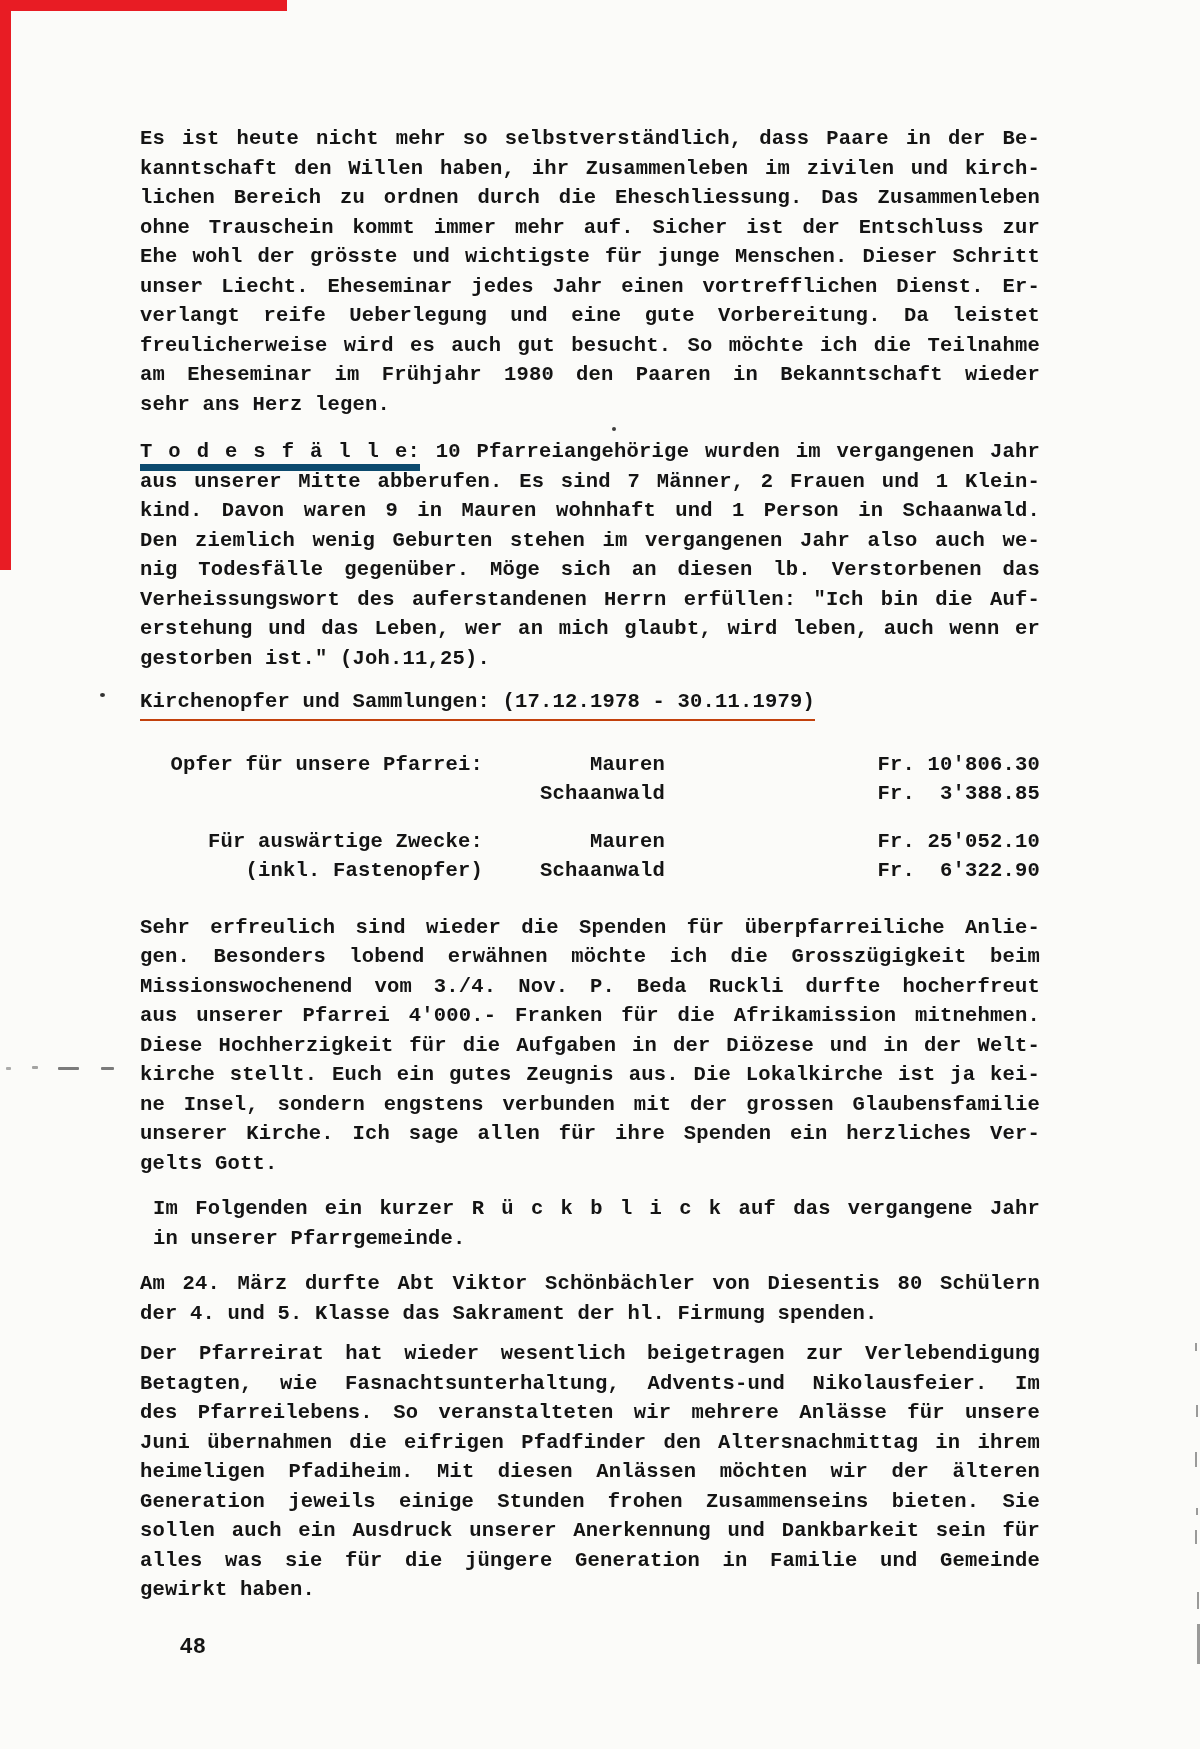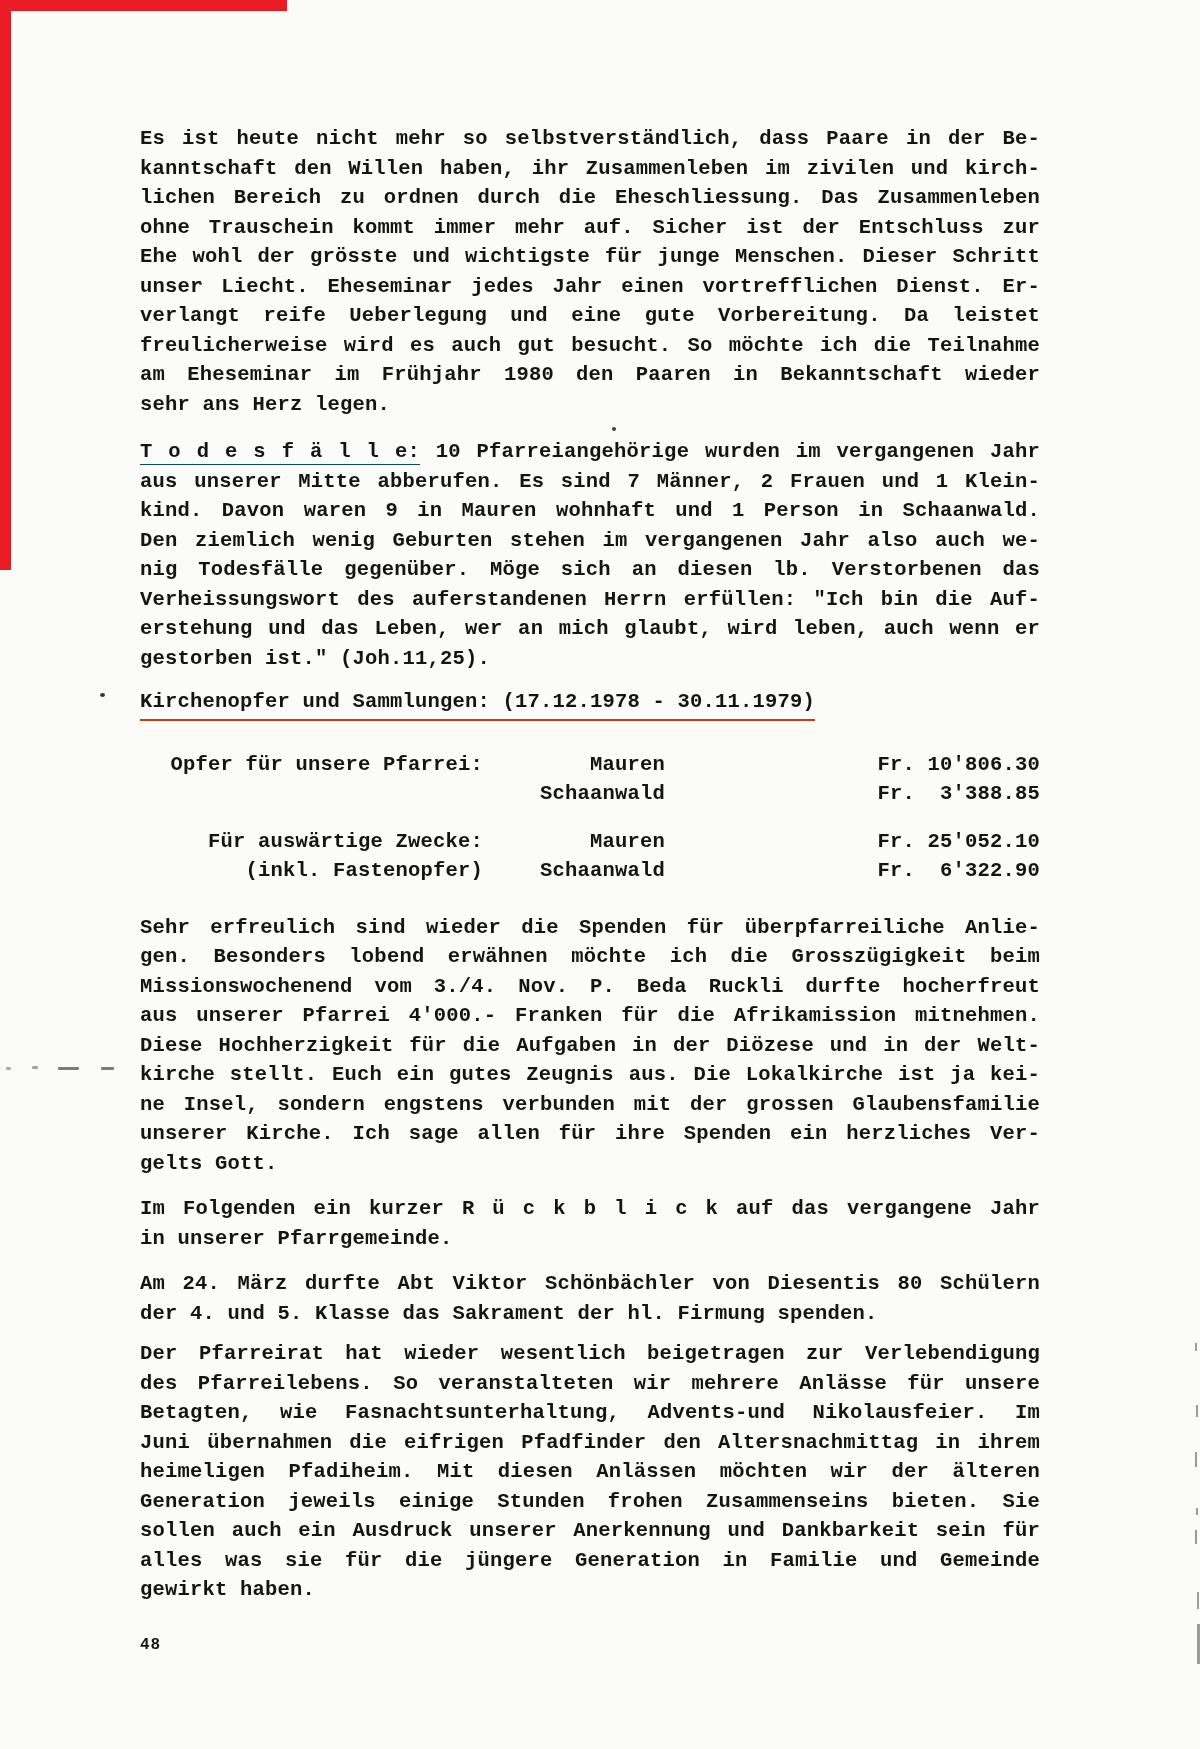--- a/index.html
+++ b/index.html
@@ -28,49 +28,50 @@
     line-height: 29.5px;
     font-weight: 600;
     letter-spacing: 0.2px;
   }
   .block { margin: 0 0 18px 0; }
   .block.tight { margin-bottom: 14px; }
   .ln { text-align: left; white-space: normal; }
   .ln.j { text-align: justify; text-align-last: justify; }
   .lead-line { text-align: justify; text-align-last: justify; }
   .underl {
-    border-bottom: 1px solid #0c4a6e;
+    border-bottom: 7px solid #0c4a6e;
     padding-bottom: 1px;
   }
   .heading-block { margin: 0 0 29px 0; }
   .heading-inner {
     display: inline-block;
     border-bottom: 2px solid #c2410c;
     padding-bottom: 2px;
   }
   .collect-table { margin: 0 0 27px 0; }
   .tgroup { margin: 0 0 18px 0; }
   .tgroup:last-child { margin-bottom: 0; }
   .trow {
     display: grid;
     grid-template-columns: 343px 182px auto;
     line-height: 29.5px;
     text-align: right;
   }
   .amt { white-space: pre; }
   .para3 { margin-bottom: 16px; }
-  .para4 { margin-bottom: 16px; }
+  .para4 { margin-bottom: 16px; margin-left: 13px; }
   .para5 { margin-bottom: 11px; }
   .para6 { margin-bottom: 0; }
   .page-number {
     margin-top: 26px;
     font-weight: 700;
-    font-size: 16px;
-    font-family: Liberation Mono, monospace;
+    font-size: 22px;
+    font-family: Liberation Sans, sans-serif;
     letter-spacing: 1px;
+    margin-left: 40px;
   }
   
   .red-mark { position: absolute; background: #e81c24; }
   .red-mark-top  { left: 0; top: 0; width: 287px; height: 11px; }
   .red-mark-left { left: 0; top: 0; width: 11px; height: 570px; }
   .pencil { position: absolute; background: #5b5b5b; border-radius: 1px; opacity: 0.85; }
   .dash1 { left: 6px;   top: 1067px; width: 5px;  height: 3px; opacity: .5; }
   .dash2 { left: 32px;  top: 1066px; width: 6px;  height: 3px; opacity: .55; }
   .dash3 { left: 58px;  top: 1067px; width: 21px; height: 3px; opacity: .8; }
   .dash4 { left: 101px; top: 1067px; width: 13px; height: 3px; opacity: .8; }
@@ -185,22 +186,22 @@
         <div class="ln">in unserer Pfarrgemeinde.</div>
       </div>
 
     <div class="block para5">
         <div class="ln j">Am 24. März durfte Abt Viktor Schönbächler von Diesentis 80 Schülern</div>
         <div class="ln">der 4. und 5. Klasse das Sakrament der hl. Firmung spenden.</div>
       </div>
 
     <div class="block para6">
         <div class="ln j">Der Pfarreirat hat wieder wesentlich beigetragen zur Verlebendigung</div>
+        <div class="ln j">Betagten, wie Fasnachtsunterhaltung, Advents-und Nikolausfeier.  Im</div>
         <div class="ln j">des Pfarreilebens. So veranstalteten wir mehrere Anlässe für unsere</div>
-        <div class="ln j">Betagten, wie Fasnachtsunterhaltung, Advents-und Nikolausfeier.  Im</div>
         <div class="ln j">Juni übernahmen die eifrigen Pfadfinder den Altersnachmittag in ihrem</div>
         <div class="ln j">heimeligen Pfadiheim. Mit diesen Anlässen möchten wir der älteren</div>
         <div class="ln j">Generation jeweils einige Stunden frohen Zusammenseins bieten. Sie</div>
         <div class="ln j">sollen auch ein Ausdruck unserer Anerkennung und Dankbarkeit sein für</div>
         <div class="ln j">alles was sie für die jüngere Generation in Familie und Gemeinde</div>
         <div class="ln">gewirkt haben.</div>
       </div>
 
     <div class="page-number">48</div>
 

